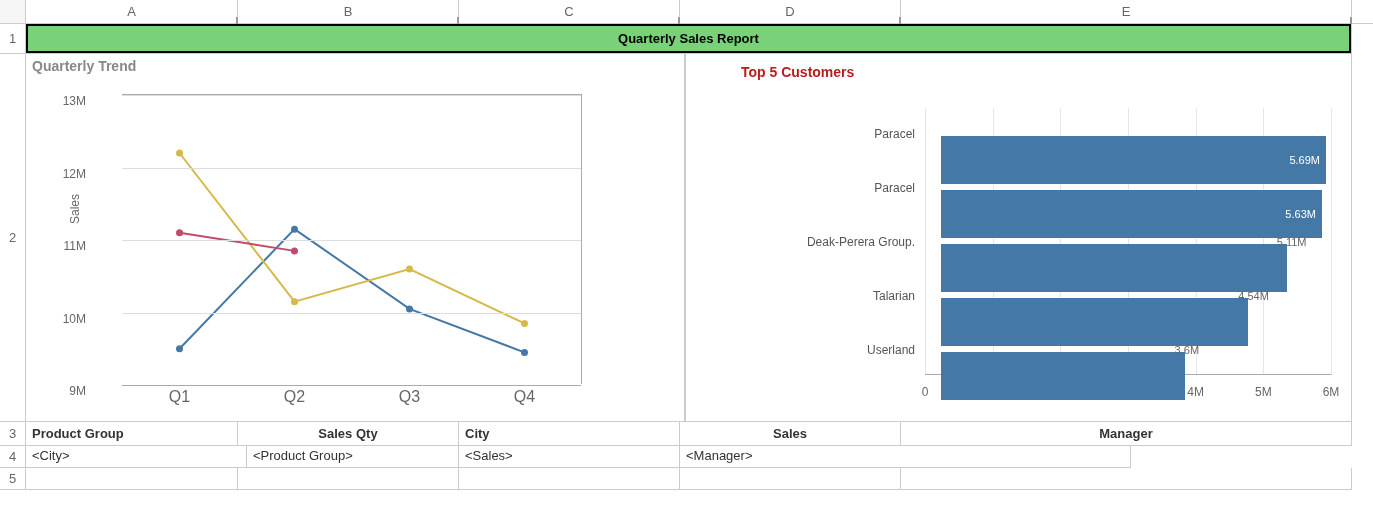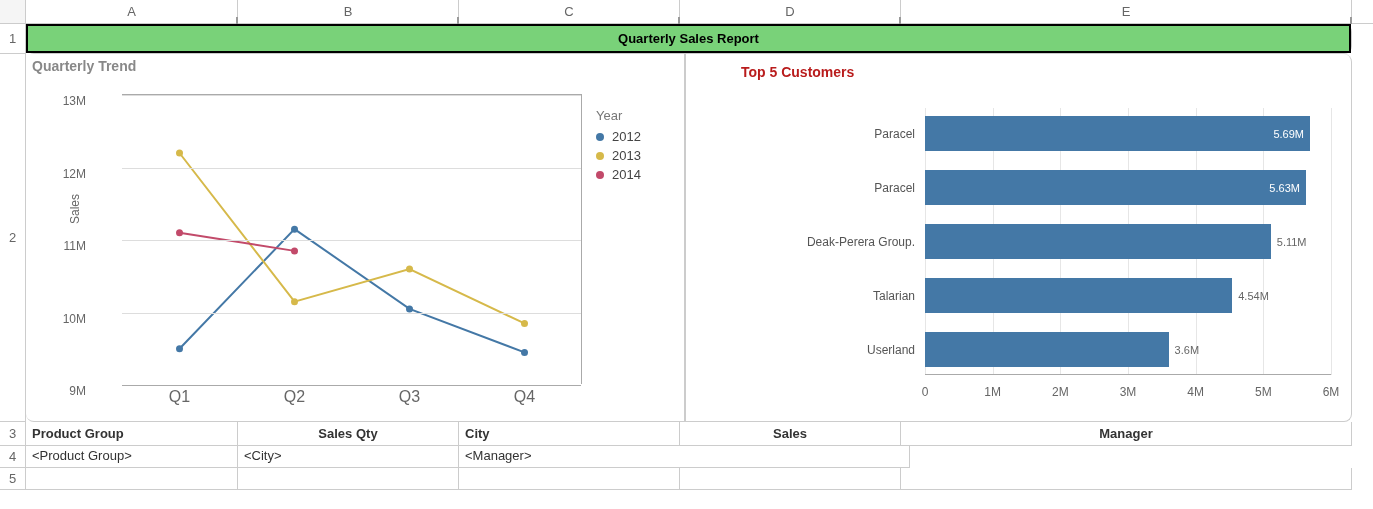--- a/index.html
+++ b/index.html
@@ -61,21 +61,21 @@
   border-right:1px solid #ccc;
   border-bottom:1px solid #ccc;
   position:relative;
 }
 
 .celA{width:212px;}
 .celB{width:221px;}
 .celC{width:221px;}
 .celD{width:221px;}
 .celE{width:451px;}
-.celAll{width:1326px;border-radius:8px;}
+.celAll{width:1326px;}
 
 
 .r1{height:30px;}
 .r2{height:368px;}
 .r3{height:24px;}
 .r4{height:22px;}
 .r5{height:22px;}
 
 
 .title-bar{
@@ -104,21 +104,21 @@
 .gl{position:absolute;left:0;right:0;border-top:1px solid #ddd;}
 
 .legend{position:absolute;left:570px;top:54px;font-size:13px;color:#444;}
 .legend-title{color:#777;margin-bottom:6px;}
 .legend-row{display:flex;align-items:center;margin:4px 0;gap:8px;}
 .dot{width:8px;height:8px;border-radius:50%;}
 
 
 .bars{position:absolute;left:200px;top:54px;right:20px;bottom:46px;}
 .bar-row{position:absolute;left:0;right:0;height:36px;}
-.bar{position:absolute;left:0;height:35px;background:#4478a6;}
+.bar{position:absolute;left:16px;height:48px;background:#4478a6;margin-top:20px;}
 .bar-label{position:absolute;right:6px;top:50%;transform:translateY(-50%);color:#fff;font-size:11px;}
 .bar-label.out{color:#666;right:auto;}
 .bar-cat{position:absolute;right:100%;padding-right:10px;font-size:12px;color:#555;white-space:nowrap;top:50%;transform:translateY(-50%);}
 .bx-tick{position:absolute;bottom:-24px;font-size:12px;color:#666;transform:translateX(-50%);}
 .bx-grid{position:absolute;top:0;bottom:0;border-left:1px solid #e6e6e6;}
 
 
 .hdr-cell{font-weight:bold;padding:4px 6px;font-size:13px;}
 .hdr-center{text-align:center;}
 .ph{color:#333;font-size:13px;padding:2px 6px;}
@@ -198,35 +198,20 @@
               <circle cx="172.5" cy="206.625" r="3.5" fill="#d6b94a"></circle>
               <circle cx="287.5" cy="174" r="3.5" fill="#d6b94a"></circle>
               <circle cx="402.5" cy="228.375" r="3.5" fill="#d6b94a"></circle>
 
               <polyline points="57.5,137.75 172.5,155.875" fill="none" stroke="#c24a6a" stroke-width="2"></polyline>
               <circle cx="57.5" cy="137.75" r="3.5" fill="#c24a6a"></circle>
               <circle cx="172.5" cy="155.875" r="3.5" fill="#c24a6a"></circle>
             </svg>
           </div>
 
-          <div class="legend">
-            <div class="legend-title">Year</div>
-            <div class="legend-row">
-                <span class="dot" style="background:#4478a6"></span>
-                <span>2012</span>
-              </div>
-            <div class="legend-row">
-                <span class="dot" style="background:#d6b94a"></span>
-                <span>2013</span>
-              </div>
-            <div class="legend-row">
-                <span class="dot" style="background:#c24a6a"></span>
-                <span>2014</span>
-              </div>
-          </div>
         </div>
 
         <div class="right-chart">
           <div class="chart-title dark">Top 5 Customers</div>
           <div class="bars">
 
             <div class="bx-grid" style="left:0%"></div>
             <div class="bx-grid" style="left:16.67%"></div>
             <div class="bx-grid" style="left:33.33%"></div>
             <div class="bx-grid" style="left:50%"></div>
@@ -290,25 +275,28 @@
     <div class="cell celD r3">
         <div class="hdr-cell hdr-center">Sales</div>
       </div>
     <div class="cell celE r3">
         <div class="hdr-cell hdr-center">Manager</div>
       </div>
   </div>
 
   <div class="row r4">
     <div class="row-num r4">4</div>
+    <div class="cell celB r4">
+        <div class="ph">&lt;City&gt;</div>
+      </div>
     <div class="cell celA r4">
         <div class="ph">&lt;Product Group&gt;</div>
       </div>
-    <div class="cell celB r4">
-        <div class="ph">&lt;City&gt;</div>
+    <div class="cell celD r4">
+        <div class="ph">&lt;Sales&gt;</div>
       </div>
     <div class="cell celE r4">
         <div class="ph">&lt;Manager&gt;</div>
       </div>
   </div>
 
   <div class="row r5">
     <div class="row-num r5">5</div>
     <div class="cell celA r5"></div>
     <div class="cell celB r5"></div>

